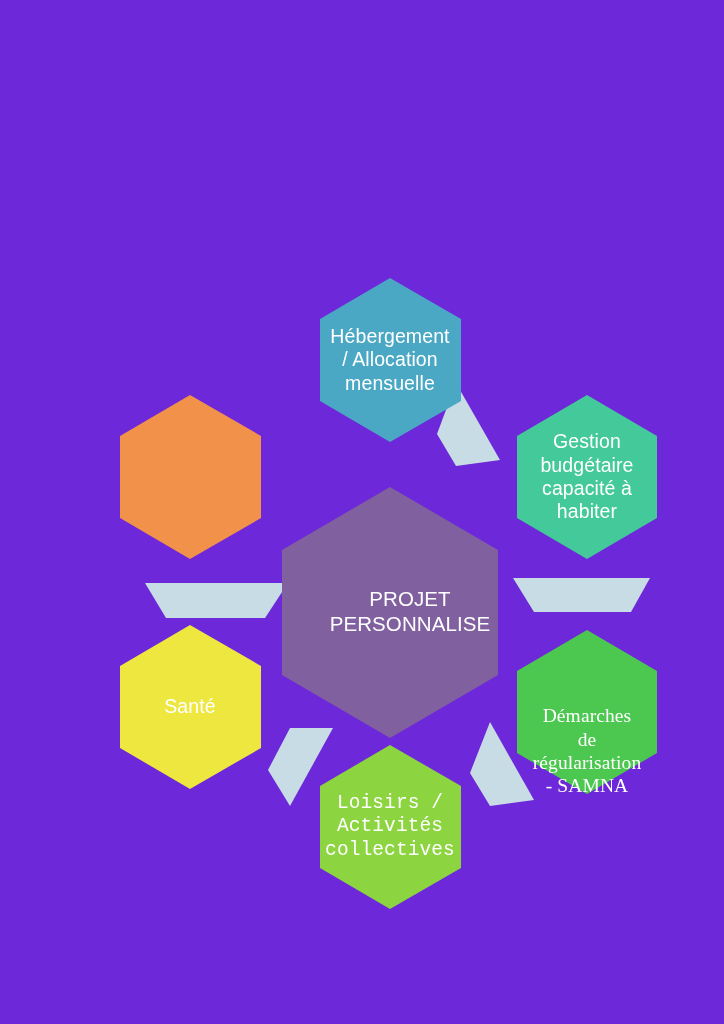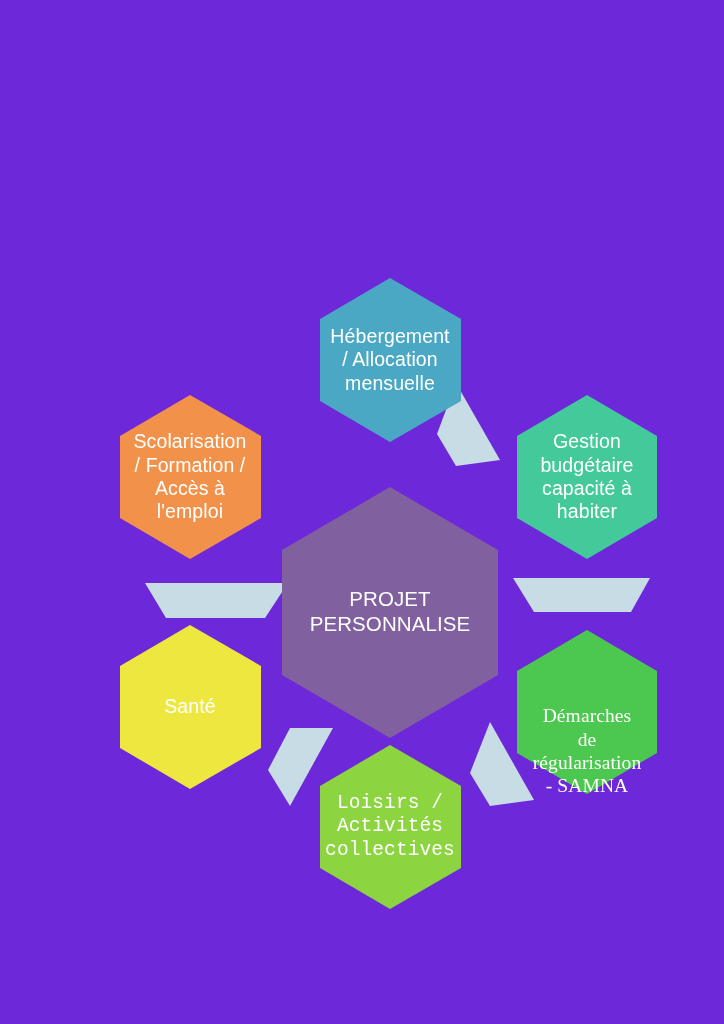--- a/index.html
+++ b/index.html
@@ -36,20 +36,21 @@
     line-height: 1.2;
     pointer-events: none;
     white-space: pre-line;
     letter-spacing: 0.1px;
   }
   .hex-label.outer {
     font-size: 19.5px;
   }
   .hex-label.center {
     font-size: 20.5px;
+    padding-left: 20px;
   }
 </style>
 </head>
 <body>
 
 <div id="diagram-stage">
 
   <svg id="hex-cluster" viewBox="0 0 724 1024">
 
     <g fill="#C8DCE6">
@@ -87,21 +88,17 @@
 de
 régularisation
 - SAMNA</div>
 
   <div class="hex-label outer" style="left:314px; top:768px; width:152px; height:118px;font-family:Liberation Mono, monospace;">Loisirs /
 Activités
 collectives</div>
 
   <div class="hex-label outer" style="left:114px; top:647px; width:152px; height:120px;">Santé</div>
 
-  <div class="hex-label outer" style="left:108px; top:416px; width:164px; height:122px;">Scolarisation
-/ Formation /
-Accès à
-l'emploi</div>
 
   <div class="hex-label center" style="left:282px; top:551px; width:216px; height:122px;">PROJET
 PERSONNALISE</div>
 
 </div>
 
 </body></html>

